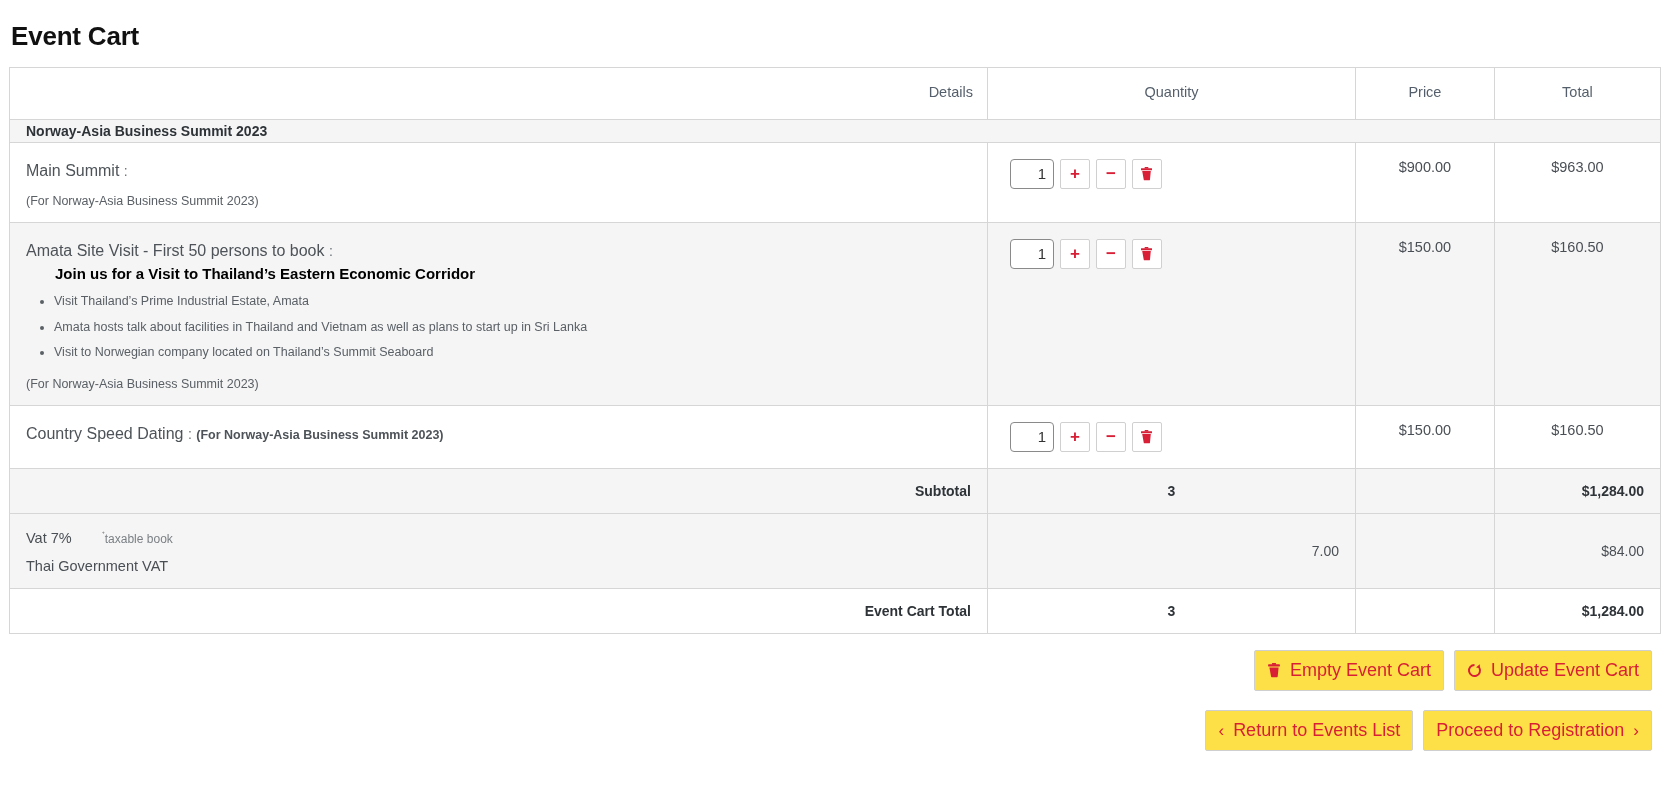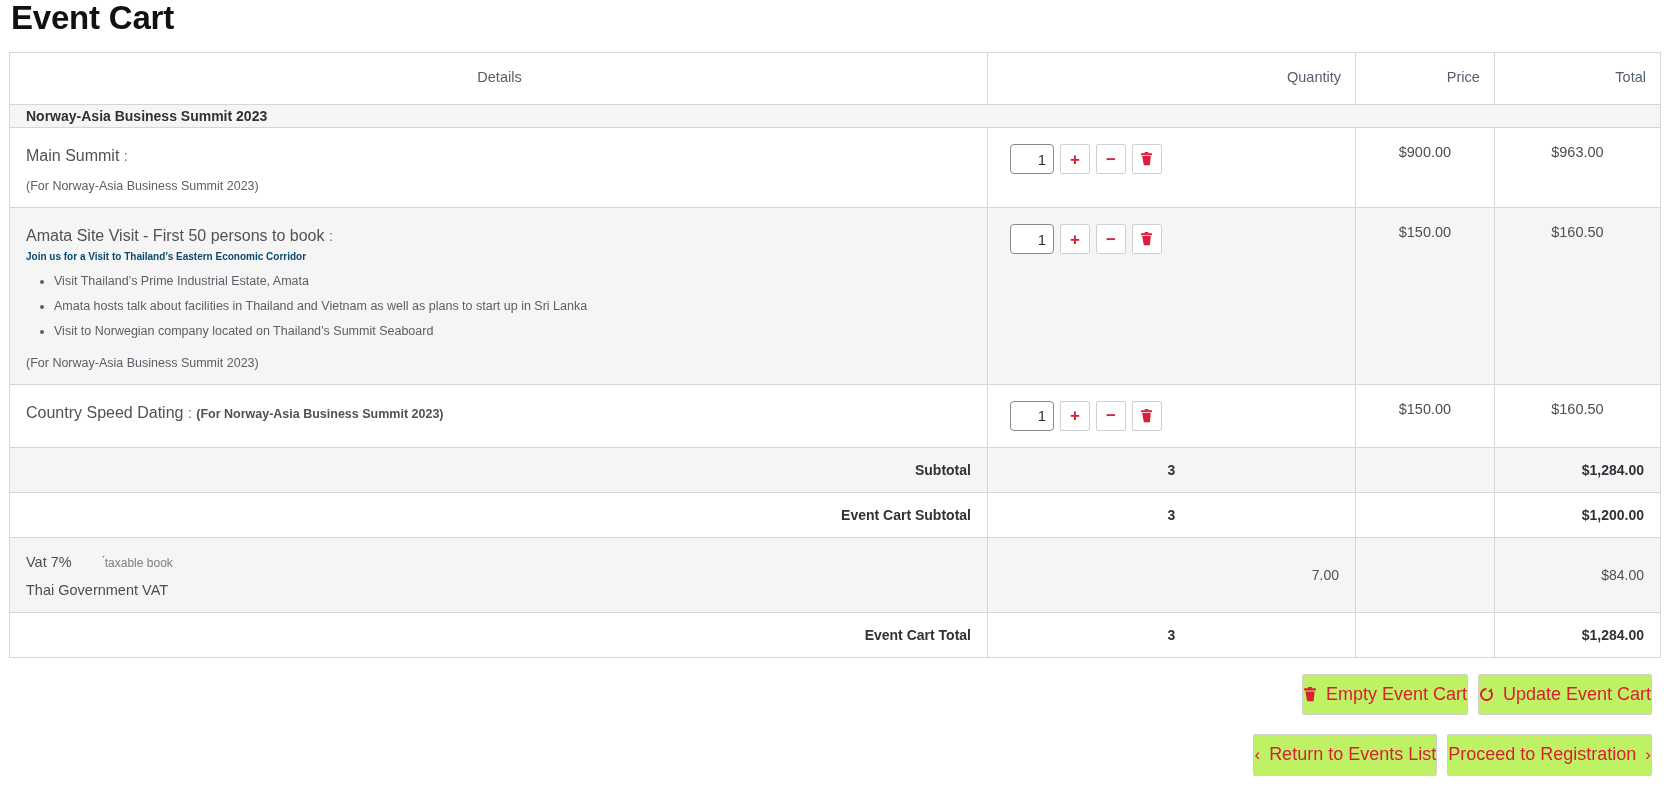--- a/index.html
+++ b/index.html
@@ -15,25 +15,25 @@
     overflow: hidden;
     color: #4a4a4a;
   }
 
   .page {
     width: 1670px;
     padding: 0 9px;
   }
 
   .page-title {
-    font-size: 33px;
+    font-size: 26px;
     font-weight: bold;
     color: #111111;
     letter-spacing: -0.2px;
-    margin: 0 0 16px 2px;
+    margin: 22px 0 16px 2px;
     line-height: 1.1;
   }
 
   table.cart {
     width: 1652px;
     border-collapse: collapse;
     table-layout: fixed;
     font-size: 14.5px;
   }
 
@@ -48,24 +48,24 @@
   col.c-price    { width: 132px; }
   col.c-total    { width: 158px; }
 
   thead th {
     font-weight: normal;
     color: #555f6b;
     font-size: 14.5px;
     height: 52px;
     padding: 16px 14px;
     background: #ffffff;
-    text-align: right;
+    text-align: center;
     vertical-align: middle;
   }
-  thead th.th-details { text-align: center; padding-left: 16px; }
+  thead th.th-details { text-align: right; padding-left: 16px; }
 
   tr.group-row td {
     background: #f5f5f5;
     font-weight: bold;
     color: #2e3338;
     font-size: 14px;
     padding: 3px 16px;
     border-left: none;
     border-right: none;
   }
@@ -82,25 +82,26 @@
     line-height: 1.2;
     font-weight: normal;
   }
   .item-title .colon { color: #6c7278; font-size: 14px; }
   .item-inline-note {
     font-size: 12.5px;
     color: #4d5358;
     font-weight: bold;
   }
   .item-sub {
-    font-size: 10px;
-    font-weight: bold;
-    color: #0c4a6e;
+    font-size: 15px;
+    font-weight: bold;
+    color: #000000;
     margin-top: 4px;
     line-height: 1.3;
+    margin-left: 29px;
   }
   ul.item-bullets {
     margin: 9px 0 1px 0;
     padding-left: 28px;
     list-style: disc;
   }
   ul.item-bullets li {
     font-size: 12.5px;
     color: #5a6066;
     line-height: 1.55;
@@ -226,25 +227,25 @@
   .actions-row {
     display: flex;
     justify-content: flex-end;
     gap: 10px;
     margin-top: 16px;
     padding-right: 9px;
   }
   .actions-row.second { margin-top: 19px; }
   .btn {
     border: 1px solid #cfcfcf;
-    background: #bef264;
+    background: #fde047;
     color: #d81f36;
     font-size: 18px;
     font-family: "Liberation Sans", sans-serif;
-    padding: 8px 0;
+    padding: 8px 12px;
     border-radius: 2px;
     display: inline-flex;
     align-items: center;
     gap: 9px;
     cursor: pointer;
     line-height: 1.3;
     white-space: nowrap;
   }
   .btn svg { display: block; flex: none; }
   .btn .chev {
@@ -365,26 +366,20 @@
         <td class="num">$160.50</td>
       </tr>
 
       <tr class="sum-row shade">
         <td class="sum-label">Subtotal</td>
         <td class="sum-qty">3</td>
         <td class="sum-blank"></td>
         <td class="sum-total">$1,284.00</td>
       </tr>
 
-      <tr class="sum-row">
-        <td class="sum-label">Event Cart Subtotal</td>
-        <td class="sum-qty">3</td>
-        <td class="sum-blank"></td>
-        <td class="sum-total">$1,200.00</td>
-      </tr>
 
       <tr class="sum-row shade">
         <td class="vat-details">
           <div class="vat-line1">
             <span>Vat 7%</span>
             <span class="tax-note"><sup>⁺</sup><span>taxable book</span></span>
           </div>
           <div class="vat-line2">Thai Government VAT</div>
         </td>
         <td class="vat-rate">7.00</td>

